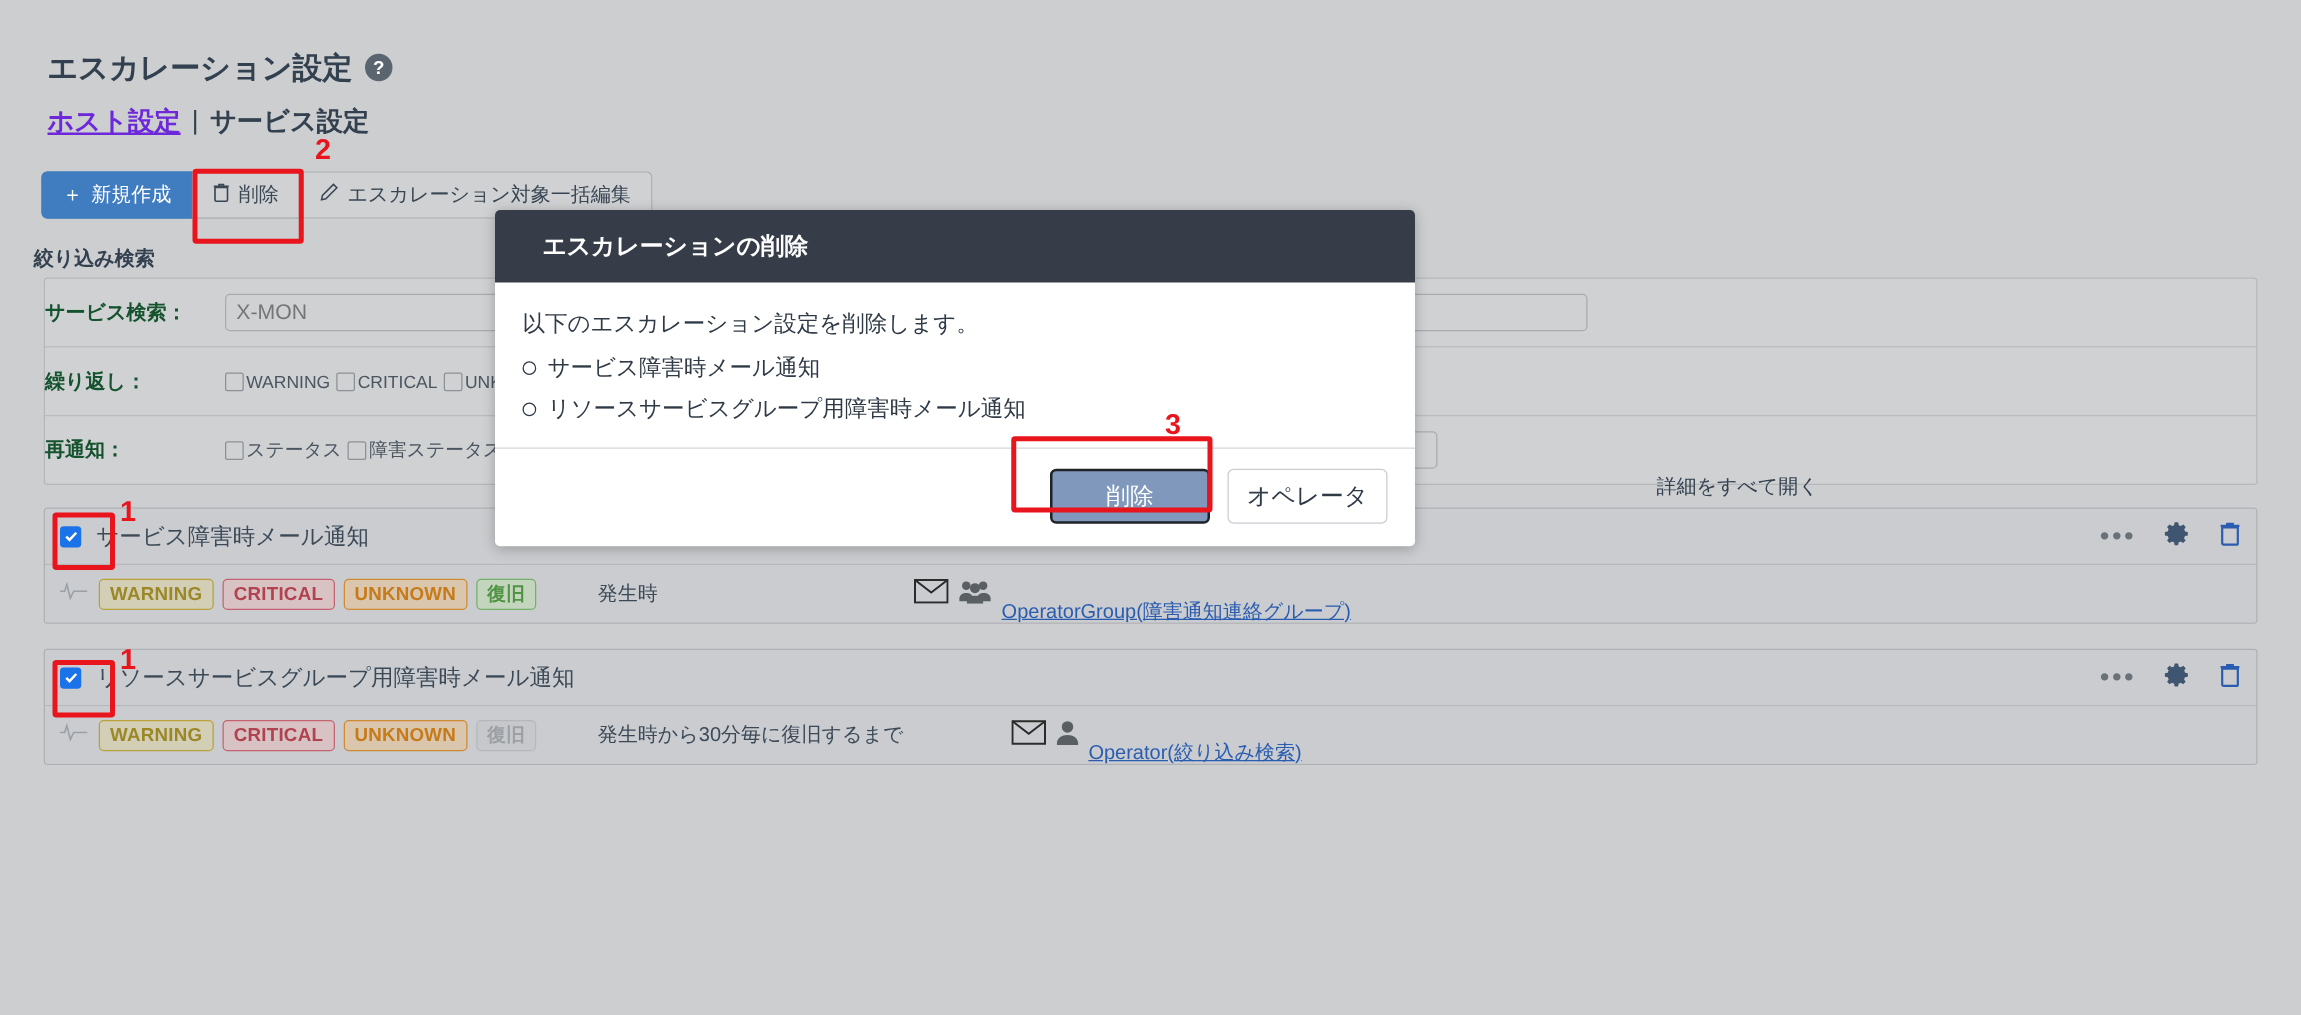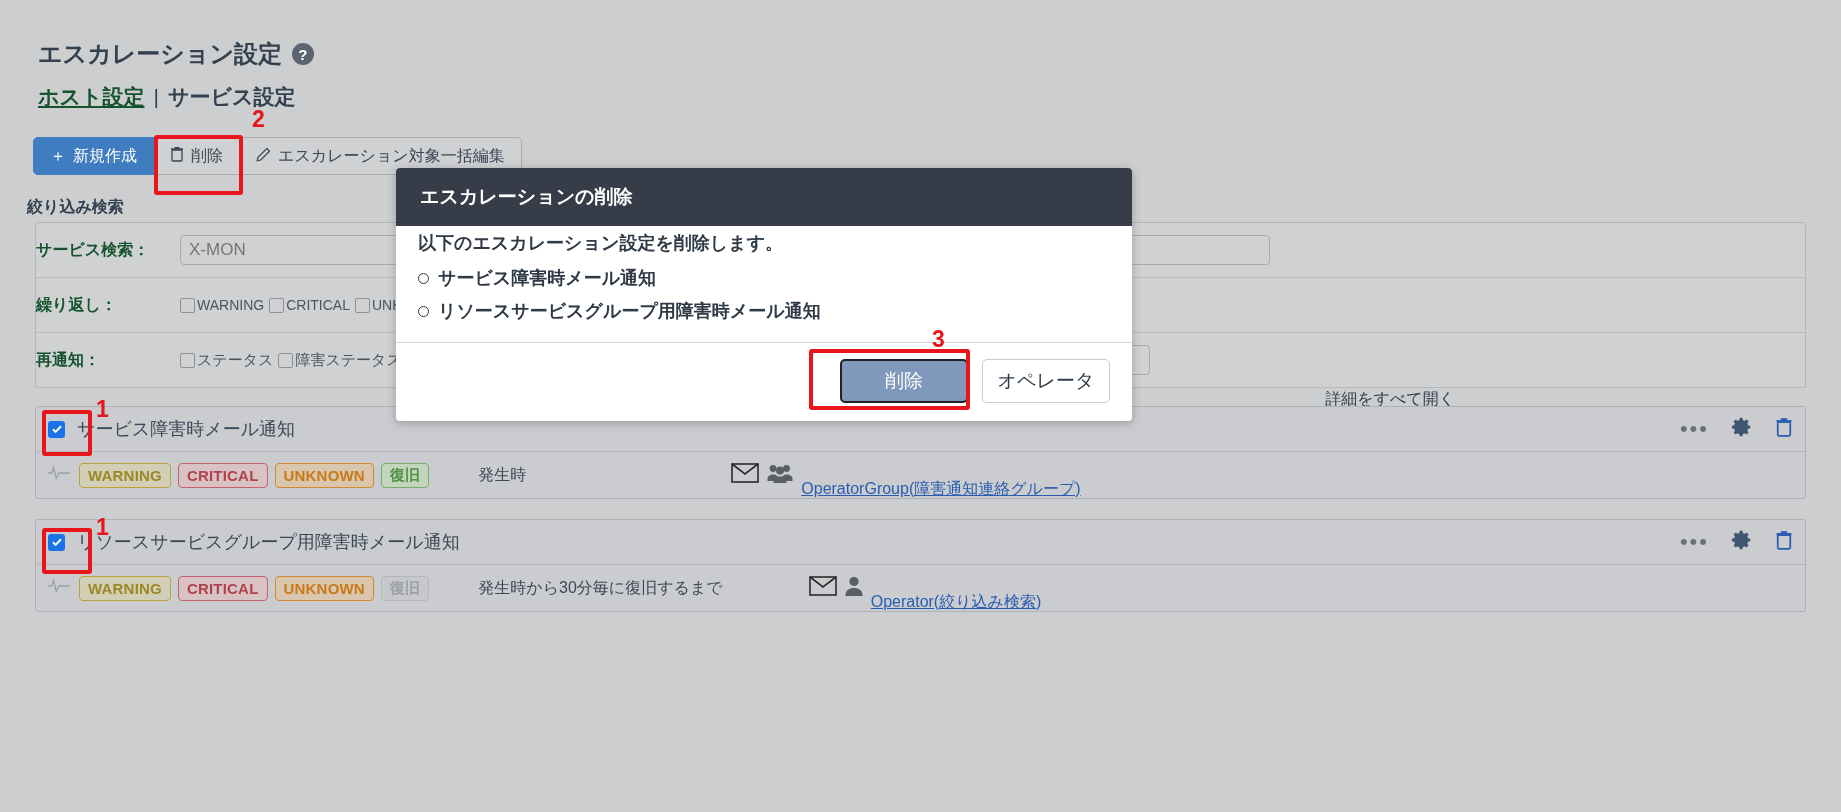--- a/index.html
+++ b/index.html
@@ -22,21 +22,21 @@
     width:22px;height:22px;border-radius:50%;
     background:#5b6570;color:#fff;font-size:15px;font-weight:bold;
     display:flex;align-items:center;justify-content:center;
     line-height:1;
   }
   .breadcrumb{
     position:absolute;left:38px;top:83px;
     font-size:21px;font-weight:bold;
     display:flex;align-items:center;gap:9px;
   }
-  .breadcrumb a{color:#14532d;text-decoration:underline;}
+  .breadcrumb a{color:#6d28d9;text-decoration:underline;}
   .breadcrumb .sep{color:#33404f;font-weight:normal;}
   .breadcrumb .cur{color:#33404f;}
 
   
   .toolbar{
     position:absolute;left:33px;top:137px;
     display:flex;align-items:flex-start;
   }
   .btn{
     height:38px;box-sizing:border-box;
@@ -104,21 +104,21 @@
     display:flex;align-items:center;justify-content:center;
     margin-left:auto;margin-right:655px;
   }
   .chev{
     width:10px;height:10px;border-right:2.5px solid #333b44;
     border-bottom:2.5px solid #333b44;transform:rotate(45deg) translate(-2px,-2px);
   }
 
   
   .open-all{
-    position:absolute;right:36px;top:389px;
+    position:absolute;right:36px;top:379px;
     font-size:16px;color:#33404f;cursor:pointer;
   }
 
   
   .esc-list{position:absolute;left:35px;top:406px;width:1771px;}
   .esc-card{
     border:1px solid #aeb1b4;border-radius:3px;
     background:#cacccf;margin-bottom:20px;
     box-sizing:border-box;overflow:hidden;
   }
@@ -160,23 +160,23 @@
   .contact{display:flex;align-items:center;gap:8px;margin-left:205px;}
   .contact a{color:#2a5db0;text-decoration:underline;font-size:16px;margin-top:28px;}
   .modal{
     position:absolute;left:396px;top:168px;width:736px;
     background:#fff;border-radius:4px;
     box-shadow:0 2px 10px rgba(0,0,0,.25);
     overflow:hidden;
   }
   .modal-header{
     background:#373d48;color:#fff;
-    padding:16px 24px;font-size:19px;font-weight:bold;
-  }
-  .modal-body{padding:5px 22px 10px 22px;font-weight:bold;}
+    padding:16px 38px;font-size:19px;font-weight:bold;
+  }
+  .modal-body{padding:21px 22px 10px 22px;}
   .modal-line{font-size:18px;color:#2f3a46;margin:0 0 11px 0;}
   .modal-ul{list-style:none;margin:0;padding:0;}
   .modal-ul li{
     font-size:18px;color:#2f3a46;margin:0 0 9px 0;
     display:flex;align-items:center;gap:9px;
   }
   .bullet{
     width:9px;height:9px;border:1.5px solid #2f3a46;border-radius:50%;
     display:inline-block;flex:0 0 auto;
   }

